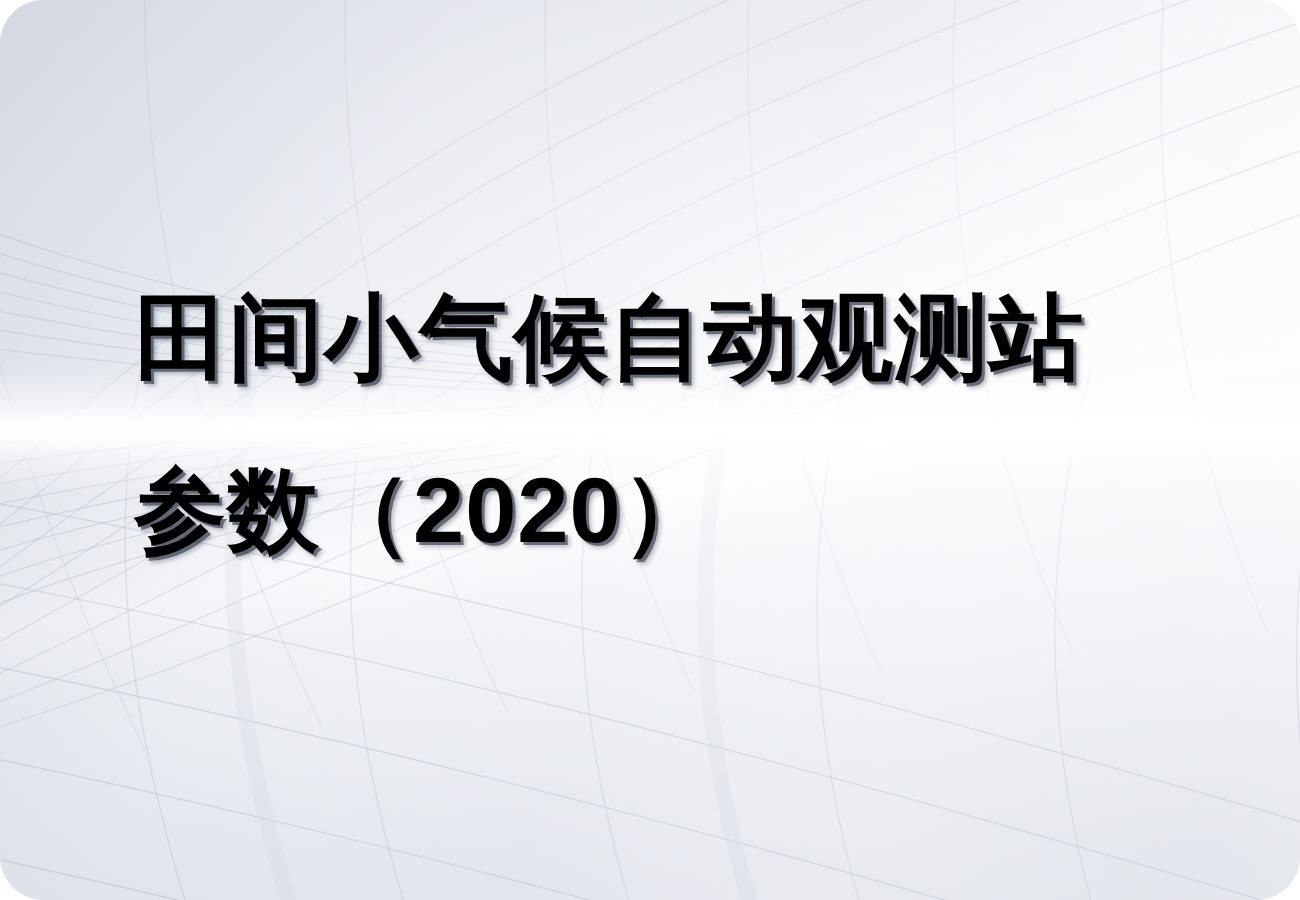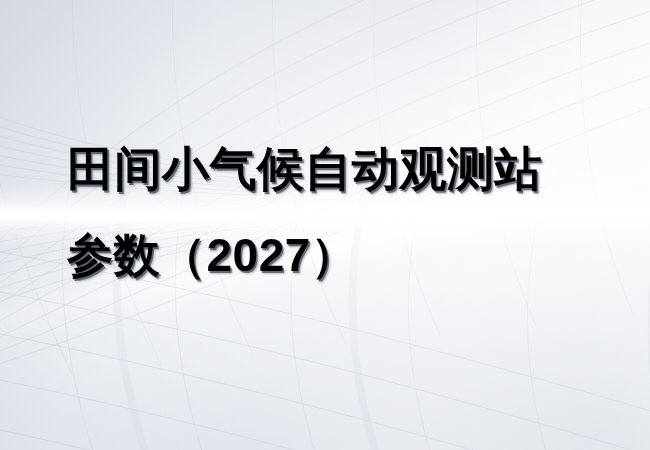--- a/index.html
+++ b/index.html
@@ -7,20 +7,21 @@
     padding: 0;
     background: #ffffff;
   }
   #slide {
     position: relative;
     width: 650px;
     height: 450px;
     overflow: hidden;
     background: #e4e7ec;
     font-family: "Liberation Sans", "DejaVu Sans", sans-serif;
+    border-radius: 22px;
   }
 
   
   .bg-layer {
     position: absolute;
     inset: 0;
     pointer-events: none;
   }
 
   
@@ -208,16 +209,16 @@
       <path d="M560,-10 C518,144 552,284 656,480"></path>
     </g>
   </svg>
 
   <div class="bg-layer bg-lowerright"></div>
   <div class="bg-layer bg-vignette"></div>
   <div class="bg-layer bg-horizon"></div>
 
   <div id="title-block">
     <div class="title-line title-line-1">田间小气候自动观测站</div>
-    <div class="title-line title-line-2">参数（2027）</div>
+    <div class="title-line title-line-2">参数（2020）</div>
   </div>
 
 </div>
 
 </body></html>

